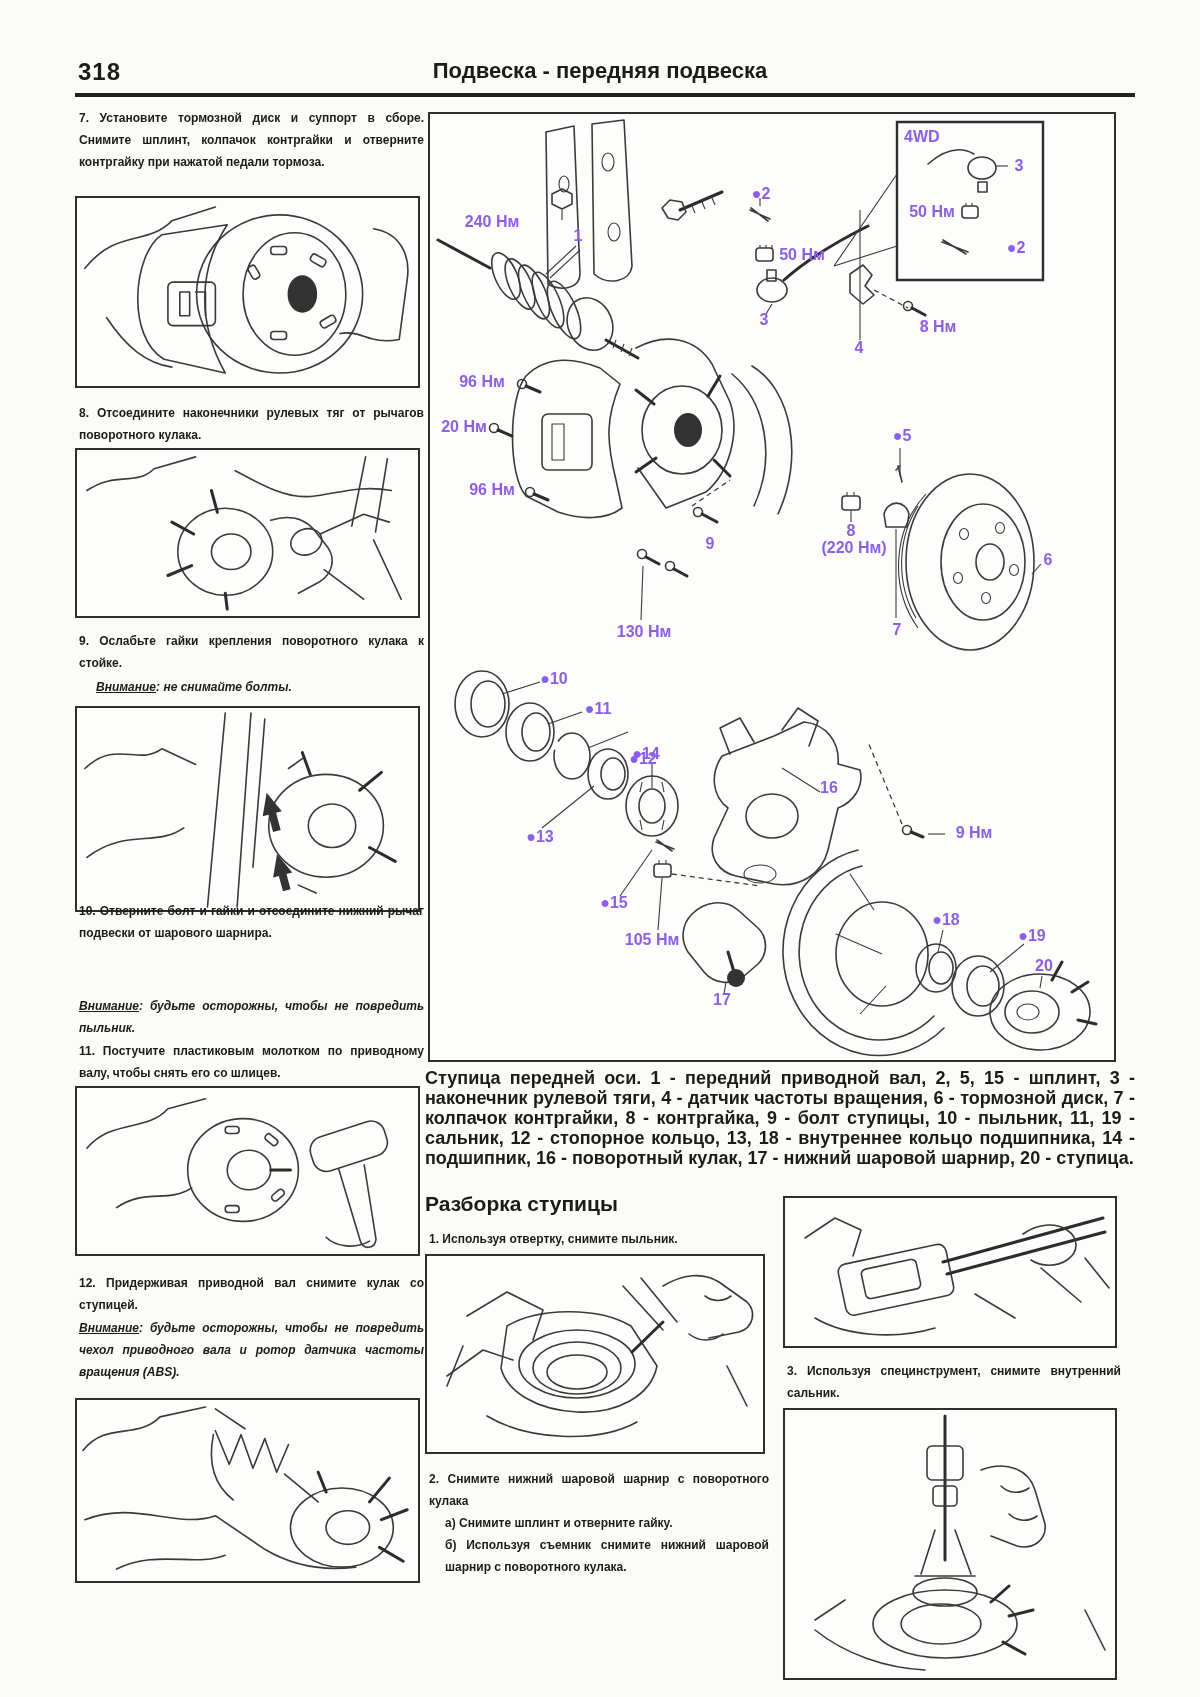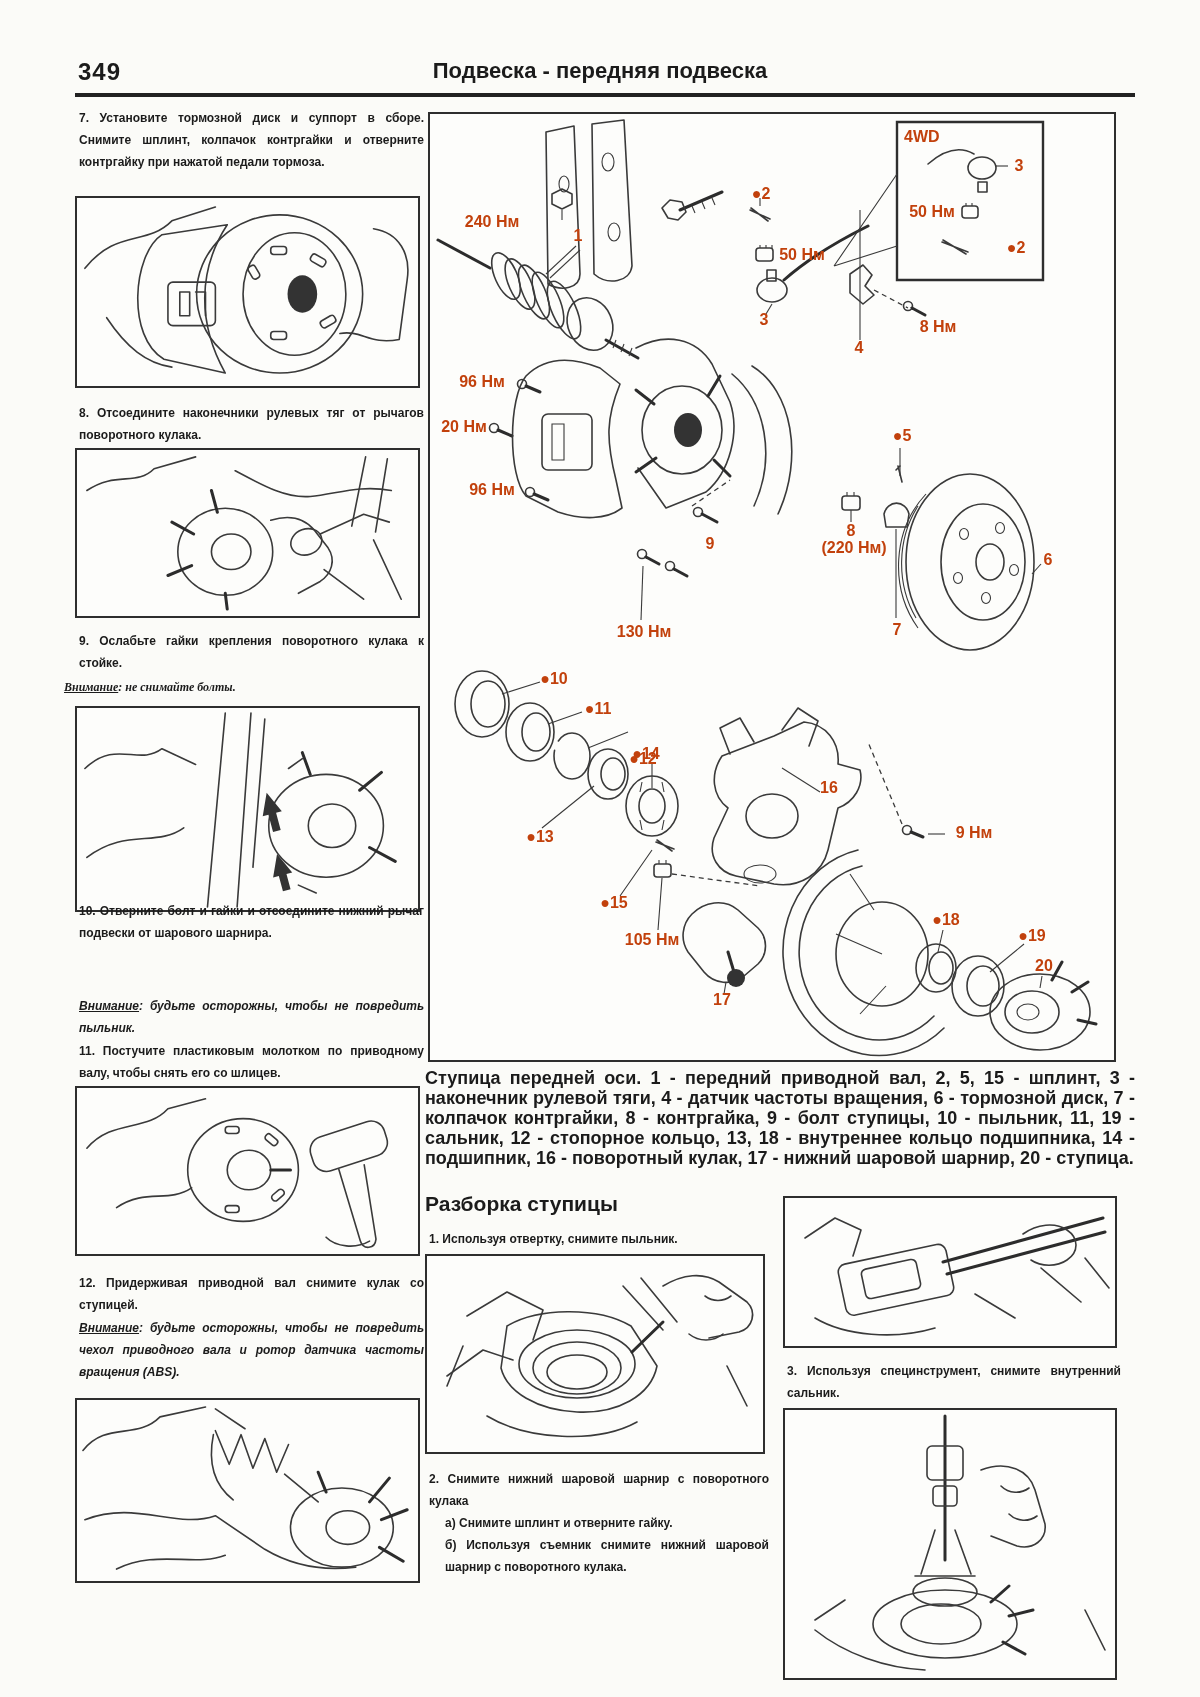--- a/index.html
+++ b/index.html
@@ -13,36 +13,36 @@
   .pgnum{font-size:24px;font-weight:700;letter-spacing:1px;}
   .htitle{font-size:22px;font-weight:700;text-align:center;}
   .rule{background:#222;}
   .step{font-size:12px;font-weight:600;line-height:22px;text-align:justify;margin:4px;}
   .warn{font-style:italic;}
   .warn .wl{text-decoration:underline;font-weight:700;}
   .figure{border:2px solid #2e2e2e;background:#fdfdfb;box-sizing:border-box;overflow:hidden;}
   .figure svg{display:block;width:100%;height:100%;}
   .diagram{border:2px solid #2e2e2e;background:#fdfdfb;box-sizing:border-box;}
   .dlabel{position:absolute;font-size:16px;font-weight:700;white-space:nowrap;
-          transform:translate(-50%,-50%);color:#c2410c;}
+          transform:translate(-50%,-50%);color:#8b5cf6;}
   .dlabel.tl{transform:none;}
   .caption{font-size:18px;font-weight:700;line-height:20px;text-align:justify;margin:0;}
   .h2{font-size:21px;font-weight:700;margin:0;}
   .sub{padding-left:16px;}
   svg *{vector-effect:non-scaling-stroke;}
   .ln{stroke:#3a3a3a;stroke-width:1.6;fill:none;stroke-linecap:round;stroke-linejoin:round;}
   .lnb{stroke:#2c2c2c;stroke-width:3;fill:none;stroke-linecap:round;}
   .fill{fill:#333;stroke:none;}
   .thin{stroke:#3a3a3a;stroke-width:1.1;fill:none;}
   .dash{stroke:#3a3a3a;stroke-width:1.3;fill:none;stroke-dasharray:5 4;}
 </style>
 </head>
 <body>
 
-<div class="abs pgnum" style="left:78px;top:58px;">349</div>
+<div class="abs pgnum" style="left:78px;top:58px;">318</div>
 <div class="abs htitle" style="left:280px;top:58px;width:640px;">Подвеска - передняя подвеска</div>
 <div class="abs rule" style="left:75px;top:93px;width:1060px;height:4px;"></div>
 
 <p class="abs step" style="left:75px;top:103px;width:345px;">7. Установите тормозной диск и суппорт в сборе. Снимите шплинт, колпачок контргайки и отверните контргайку при нажатой педали тормоза.</p>
 
 <div class="abs figure" style="left:75px;top:196px;width:345px;height:192px;">
   <svg viewBox="0 0 345 188">
     <g>
       <path class="ln" d="M8,70 C40,30 70,48 96,22 L140,8"></path>
       <path class="ln" d="M300,30 c26,4 38,26 34,52 l-8,60 c-30,6 -38,-10 -60,-6"></path>
@@ -75,21 +75,21 @@
       <path class="lnb" d="M118,84 l-22,-12 M116,116 l-24,10 M142,62 l-6,-22 M150,144 l2,16"></path>
       <path class="ln" d="M196,70 c20,-6 34,-2 44,10 l14,18 c8,12 4,26 -8,34 l-22,12"></path>
       <ellipse class="ln" cx="232" cy="92" rx="16" ry="13" transform="rotate(-20 232 92)"></ellipse>
       <path class="ln" d="M246,84 l44,-20 l26,8"></path>
       <path class="ln" d="M250,120 l40,30 M300,90 l28,60"></path>
     </g>
   </svg>
 </div>
 
 <p class="abs step" style="left:75px;top:626px;width:345px;">9. Ослабьте гайки крепления поворотного кулака к стойке.</p>
-<p class="abs step warn" style="left:60px;top:672px;width:345px;font-family:Liberation Serif, serif;"><span class="wl">Внимание</span><span>: не снимайте болты.</span></p>
+<p class="abs step warn" style="left:92px;top:672px;width:345px;"><span class="wl">Внимание</span><span>: не снимайте болты.</span></p>
 
 <div class="abs figure" style="left:75px;top:706px;width:345px;height:206px;">
   <svg viewBox="0 0 345 202">
     <g>
       <path class="ln" d="M8,60 C40,30 62,58 86,40 L120,56"></path>
       <path class="ln" d="M10,150 C50,120 80,140 108,120"></path>
       <path class="ln" d="M150,4 l-18,196 M176,4 l-14,196 M190,10 l-12,150"></path>
       <ellipse class="ln" cx="252" cy="118" rx="58" ry="52"></ellipse>
       <ellipse class="ln" cx="258" cy="118" rx="24" ry="22"></ellipse>
       <path class="lnb" d="M286,82 l22,-18 M296,140 l26,14 M236,66 l-8,-22"></path>

